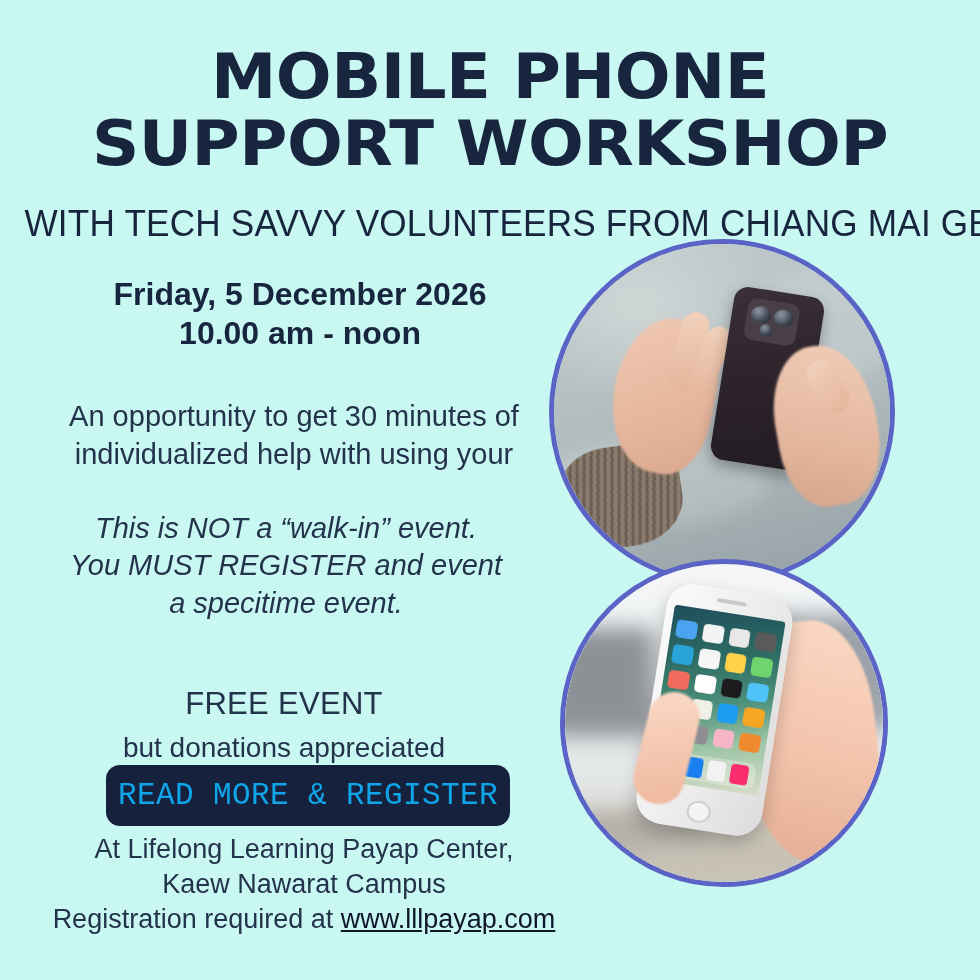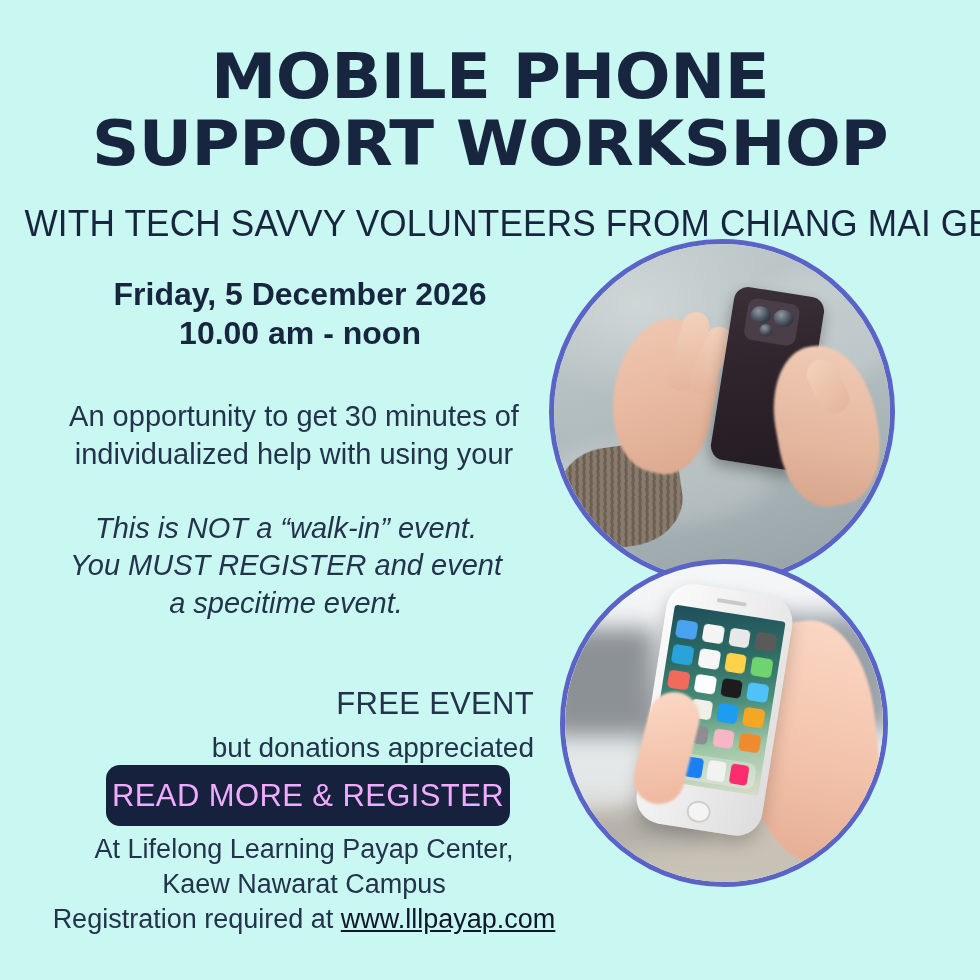--- a/index.html
+++ b/index.html
@@ -89,21 +89,20 @@
     color: #24334C;
     margin: 36px auto 0 36px;
     width: 500px;
     font-style: italic;
   }
   .note .n-line { display: block; }
 
   .free-block {
     margin: 62px 0 0 34px;
     width: 500px;
-    text-align: right;
   }
   .free-main {
     font-size: 31px;
     letter-spacing: 0.3px;
     color: #24334C;
     line-height: 1.2;
   }
   .free-sub {
     font-size: 28px;
     color: #24334C;
@@ -113,22 +112,22 @@
 
   .cta-button {
     position: absolute;
     left: 106px;
     top: 765px;
     width: 404px;
     height: 61px;
     background: #16213E;
     border: none;
     border-radius: 14px;
-    color: #f0abfc;
-    font-family: Liberation Sans, sans-serif;
+    color: #0ea5e9;
+    font-family: Liberation Mono, monospace;
     font-size: 31px;
     letter-spacing: 0.4px;
     cursor: pointer;
     display: flex;
     align-items: center;
     justify-content: center;
     padding: 0;
   }
 
   .footer {

